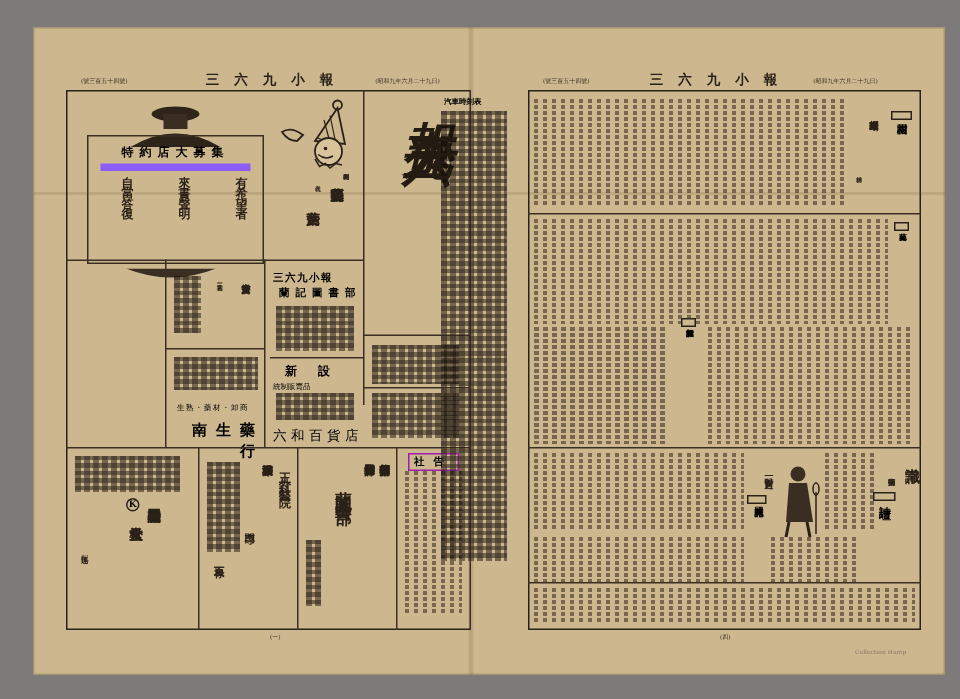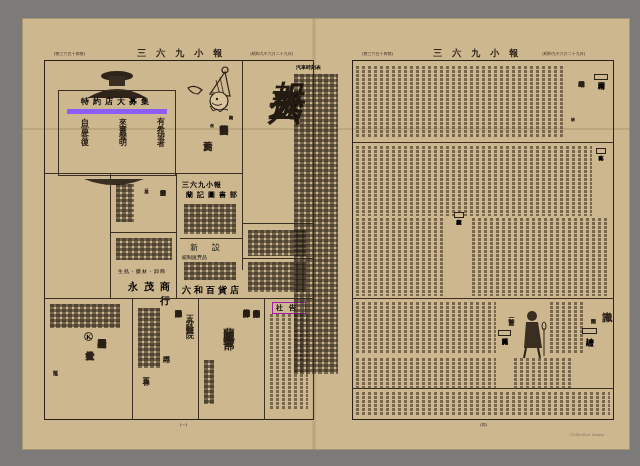--- a/index.html
+++ b/index.html
@@ -119,33 +119,33 @@
   <div style="position:absolute; left:92px; top:162px; width:62px; height:50px;">
     <div class="vtext bold" style="position:absolute; right:10px; top:4px; font-size:6px;">崇文堂書店</div>
     <div class="vtext" style="position:absolute; right:28px; top:6px; font-size:4px;">電話一三五番</div>
     <div class="grid-cells" style="left:2px; top:4px; width:18px; height:38px;"></div>
   </div>
   <div class="hline" style="left:88px; top:214px; width:66px;"></div>
 
   <div style="position:absolute; left:90px; top:216px; width:64px; height:62px;">
     <div class="grid-cells" style="left:4px; top:4px; width:56px; height:22px;"></div>
     <div style="position:absolute; left:6px; top:34px; font-size:5px; letter-spacing:1px;">生熟・藥材・卸商</div>
-    <div style="position:absolute; left:4px; top:46px; font-size:10px; font-weight:bold; letter-spacing:6px; direction:rtl;">永茂商行</div>
+    <div style="position:absolute; left:4px; top:46px; font-size:10px; font-weight:bold; letter-spacing:6px; direction:rtl;">南生藥行</div>
   </div>
   <div class="vline" style="left:154px; top:155px; height:125px;"></div>
 
   <div style="position:absolute; left:158px; top:158px; width:62px; height:122px;">
     <div style="position:absolute; left:2px; top:4px; font-size:7px; font-weight:bold; letter-spacing:1px; direction:rtl;">三六九小報</div>
     <div style="position:absolute; left:6px; top:14px; font-size:7px; font-weight:bold; letter-spacing:4px; direction:rtl;">蘭記圖書部</div>
     <div class="grid-cells" style="left:4px; top:28px; width:52px; height:30px;"></div>
     <div class="hline" style="left:0; top:62px; width:62px;"></div>
-    <div style="position:absolute; left:10px; top:66px; font-size:8px; font-weight:normal; letter-spacing:14px; direction:rtl;text-align:right;">新設</div>
+    <div style="position:absolute; left:10px; top:66px; font-size:8px; font-weight:bold; letter-spacing:14px; direction:rtl;text-align:right;">新設</div>
     <div style="position:absolute; left:2px; top:78px; font-size:5px;">統制販賣品</div>
     <div class="grid-cells" style="left:4px; top:86px; width:52px; height:18px;"></div>
-    <div style="position:absolute; left:2px; top:108px; font-size:9px; font-weight:bold; letter-spacing:3px; direction:rtl;">六和百貨店</div>
+    <div style="position:absolute; left:2px; top:108px; font-size:9px; font-weight:normal; letter-spacing:3px; direction:rtl;">六和百貨店</div>
   </div>
 
   <div class="hline" style="left:220px; top:240px; width:72px;"></div>
   <div class="grid-cells" style="left:226px; top:244px; width:58px; height:30px;"></div>
 
   <div class="hline" style="left:22px; top:280px; width:270px;"></div>
 
   <div style="position:absolute; left:24px; top:282px; width:80px; height:118px;">
     <div class="grid-cells" style="left:4px; top:4px; width:70px; height:24px;"></div>
     <div class="vtext bold" style="position:absolute; left:50px; top:32px; font-size:9px;">電話臺三〇番</div>

